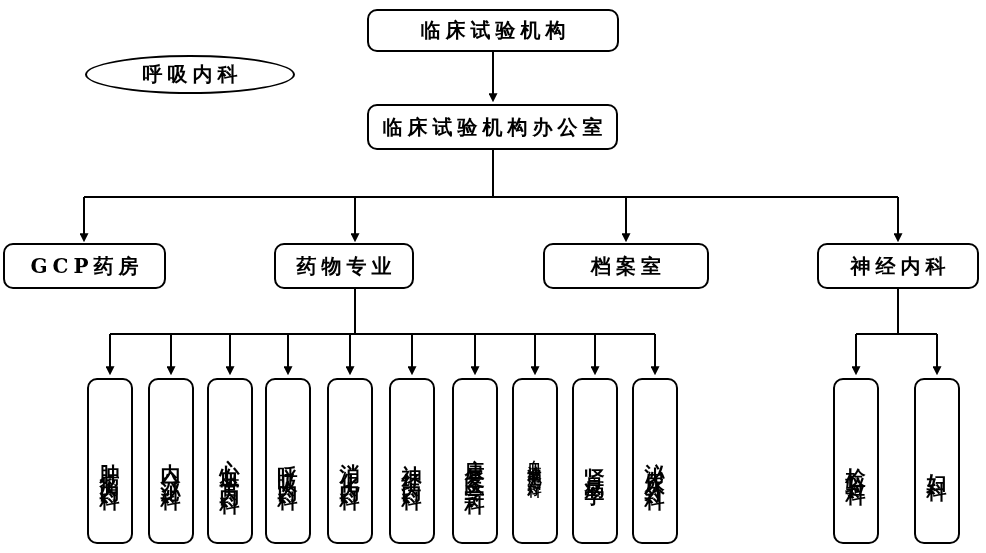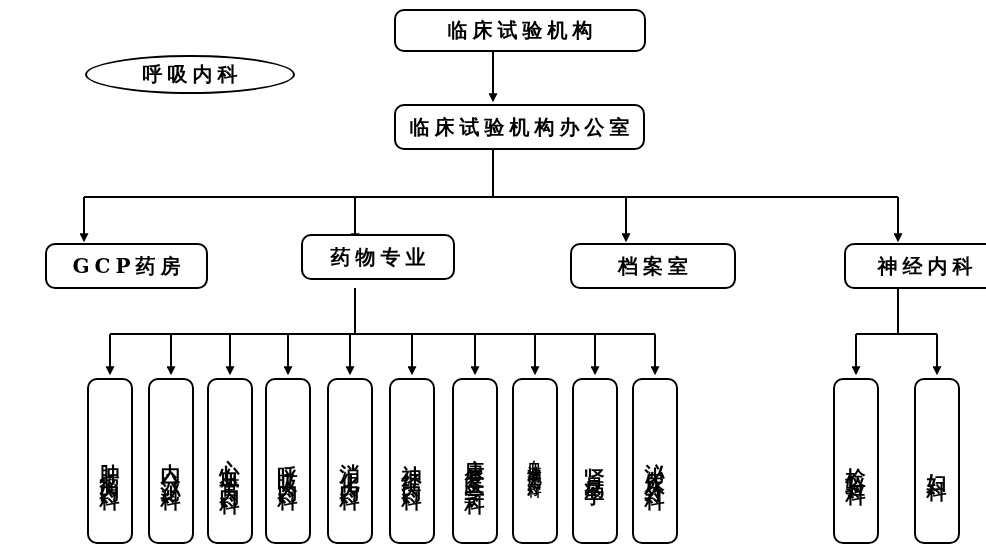--- a/index.html
+++ b/index.html
@@ -9,21 +9,21 @@
     font-family:"DejaVu Serif","Liberation Serif",serif;
     font-weight:bold; color:var(--text); overflow:hidden;
   }
   .connectors { position:absolute; left:0; top:0; width:986px; height:553px; }
   .connectors path.ln { stroke:var(--line); stroke-width:2; fill:none; }
   .connectors marker path { fill:var(--line); }
   .box {
     position:absolute; box-sizing:border-box; background:var(--bg);
     border:2px solid var(--border); border-radius:10px;
     display:flex; align-items:center; justify-content:center;
-    font-size:20px; letter-spacing:5px; text-indent:5px; white-space:nowrap;margin-left:27px;
+    font-size:20px; letter-spacing:5px; text-indent:5px; white-space:nowrap;
   }
   .ellipse {
     position:absolute; box-sizing:border-box; background:var(--bg);
     border:2px solid var(--border); border-radius:50%;
     display:flex; align-items:center; justify-content:center;
     font-size:20px; letter-spacing:5px; text-indent:5px; white-space:nowrap;
   }
   .vbox {
     position:absolute; box-sizing:border-box; background:var(--bg);
     border:2px solid var(--border); border-radius:10px;
@@ -75,22 +75,22 @@
     <path class="ln" d="M856 334 V373" marker-end="url(#arr)"></path>
     <path class="ln" d="M937 334 V373" marker-end="url(#arr)"></path>
   </svg>
 
   <div class="box" style="left:367px; top:9px; width:252px; height:43px;">临床试验机构</div>
 
   <div class="ellipse" style="left:85px; top:55px; width:210px; height:39px;">呼吸内科</div>
 
   <div class="box" style="left:367px; top:104px; width:251px; height:46px;">临床试验机构办公室</div>
 
-  <div class="box" style="left:18px; top:243px; width:163px; height:46px;">GCP药房</div>
-  <div class="box" style="left:274px; top:234px; width:154px; height:46px;">药物专业</div>
+  <div class="box" style="left:3px; top:243px; width:163px; height:46px;">GCP药房</div>
+  <div class="box" style="left:274px; top:243px; width:140px; height:46px;">药物专业</div>
   <div class="box" style="left:543px; top:243px; width:166px; height:46px;">档案室</div>
   <div class="box" style="left:817px; top:243px; width:162px; height:46px;">神经内科</div>
 
   <div class="vbox" style="left:87px;">
     <span class="vtext">肿瘤内科</span>
     </div>
   <div class="vbox" style="left:148px;">
     <span class="vtext">内分泌科</span>
     </div>
   <div class="vbox" style="left:207px;">

